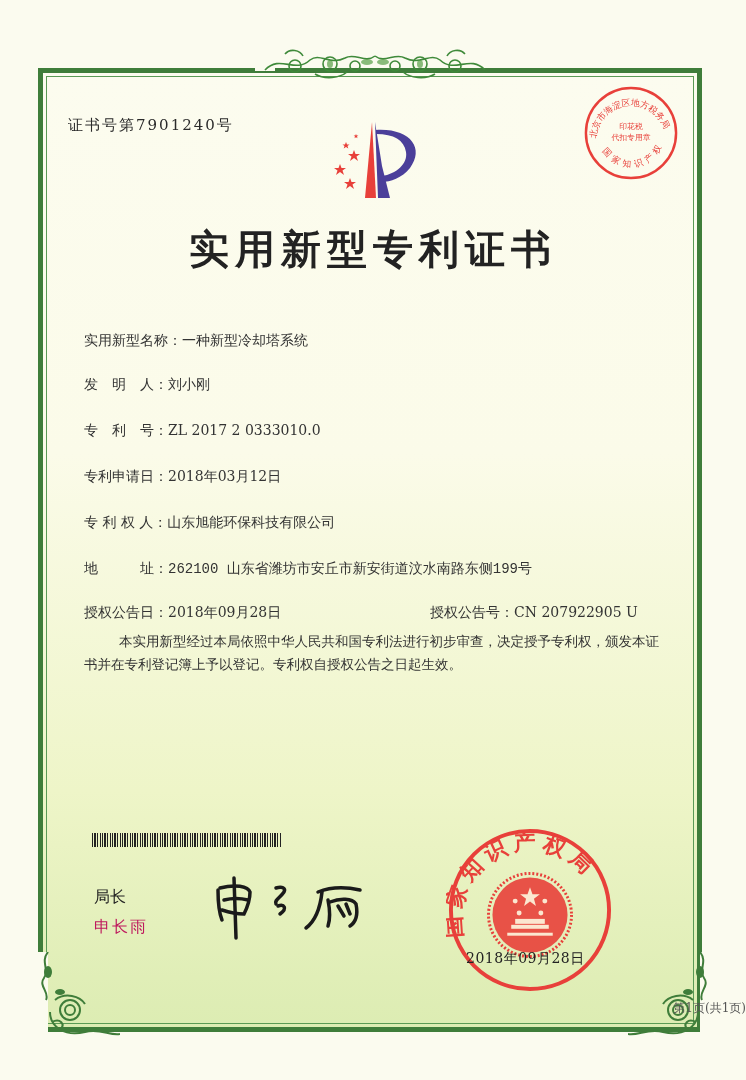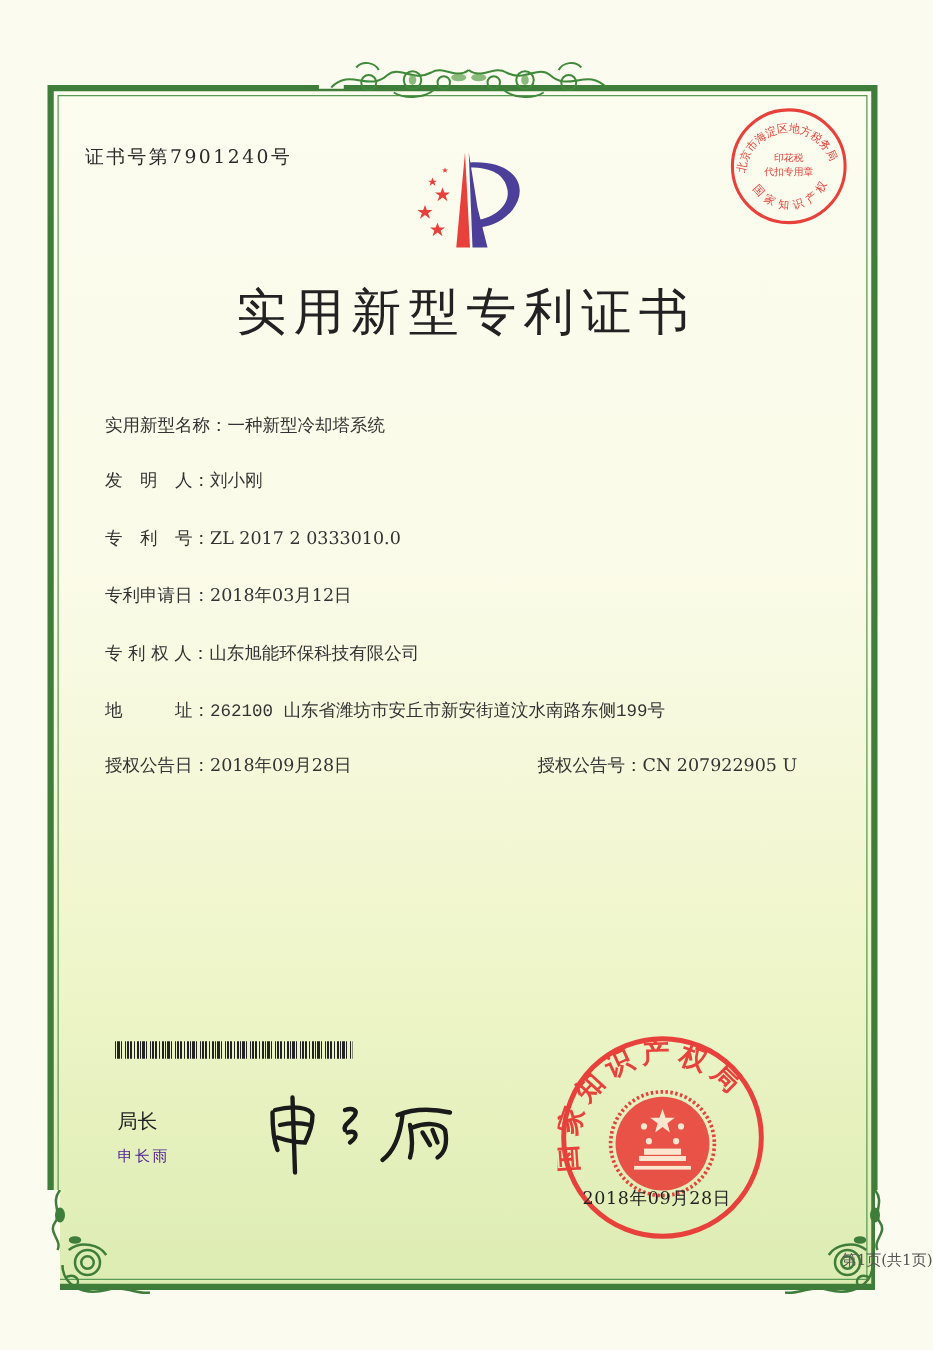--- a/index.html
+++ b/index.html
@@ -27,21 +27,21 @@
   .cert-no {
     position: absolute; left: 68px; top: 116px; font-size: 15px; letter-spacing: 2px;
   }
   .logo { position: absolute; left: 310px; top: 120px; width: 120px; height: 80px; }
   .seal-top {
     position: absolute; left: 582px; top: 84px; width: 98px; height: 98px;
   }
   .title {
     position: absolute; left: 0; top: 222px; width: 746px; text-align: center;
     font-size: 40px; letter-spacing: 6px; color: #222;
-    font-family: "DejaVu Sans", "Liberation Sans", sans-serif; font-weight: normal;
+    font-family: "DejaVu Sans", "Liberation Sans", sans-serif; font-weight: bold;
   }
   .field {
     position: absolute; left: 84px; font-size: 14px; white-space: pre;
     color: #333;
   }
   .field .lbl { display: inline-block; }
   .field .val { display: inline-block; }
   .f1 { top: 332px; text-align: right; }
   .f2 { top: 376px; }
   .f3 { top: 422px; }
@@ -56,21 +56,21 @@
     font-family: "DejaVu Serif", serif;
   }
   .body-text p { margin: 0; text-indent: 2.6em; }
   .barcode {
     position: absolute; left: 92px; top: 833px; width: 190px; height: 14px;
     background: repeating-linear-gradient(90deg,
       #222 0 1px, transparent 1px 2px, #222 2px 3px, #222 3px 4px, transparent 4px 5px,
       #222 5px 6px, transparent 6px 8px, #222 8px 9px, transparent 9px 10px);
   }
   .director-title { position: absolute; left: 94px; top: 887px; font-size: 16px; font-family: "DejaVu Sans", sans-serif; color: #222; }
-  .director-name { position: absolute; left: 94px; top: 917px; font-size: 12px; font-family: "DejaVu Sans", sans-serif; color: #4c1d95; letter-spacing: 2px; }
+  .director-name { position: absolute; left: 94px; top: 917px; font-size: 16px; font-family: "DejaVu Sans", sans-serif; color: #be185d; letter-spacing: 2px; }
   .signature { position: absolute; left: 210px; top: 870px; width: 180px; height: 70px; }
   .seal-main { position: absolute; left: 446px; top: 826px; width: 168px; height: 168px; }
   .issue-date {
     position: absolute; left: 466px; top: 950px; font-size: 14px; color: #222; letter-spacing: 0.5px;
   }
   .page-footer {
     position: absolute; left: 0; top: 1000px; width: 746px; text-align: right;
     font-size: 12px; color: #555;
   }
 </style>
@@ -169,20 +169,21 @@
 <div class="field f1"><span class="lbl">实用新型名称：</span><span class="val">一种新型冷却塔系统</span></div>
 <div class="field f2"><span class="lbl">发　明　人：</span><span class="val">刘小刚</span></div>
 <div class="field f3"><span class="lbl">专　利　号：</span><span class="val">ZL 2017 2 0333010.0</span></div>
 <div class="field f4"><span class="lbl">专利申请日：</span><span class="val">2018年03月12日</span></div>
 <div class="field f5"><span class="lbl">专 利 权 人：</span><span class="val">山东旭能环保科技有限公司</span></div>
 <div class="field f6"><span class="lbl">地　　　址：</span><span class="val">262100 山东省潍坊市安丘市新安街道汶水南路东侧199号</span></div>
 <div class="field f7"><span class="lbl">授权公告日：</span><span class="val">2018年09月28日</span></div>
 <div class="f8"><span class="lbl">授权公告号：</span><span class="val">CN 207922905 U</span></div>
 
 <div class="body-text">
+  <p>本实用新型经过本局依照中华人民共和国专利法进行初步审查，决定授予专利权，颁发本证书并在专利登记簿上予以登记。专利权自授权公告之日起生效。</p>
 </div>
 
 <div class="barcode"></div>
 
 <div class="director-title">局长</div>
 <div class="director-name">申长雨</div>
 
 <svg class="signature" viewBox="0 0 180 70">
   <g fill="none" stroke="#1a1a1a" stroke-width="3.5" stroke-linecap="round">
     <path d="M8 20 C8 35,10 45,12 50"></path>

